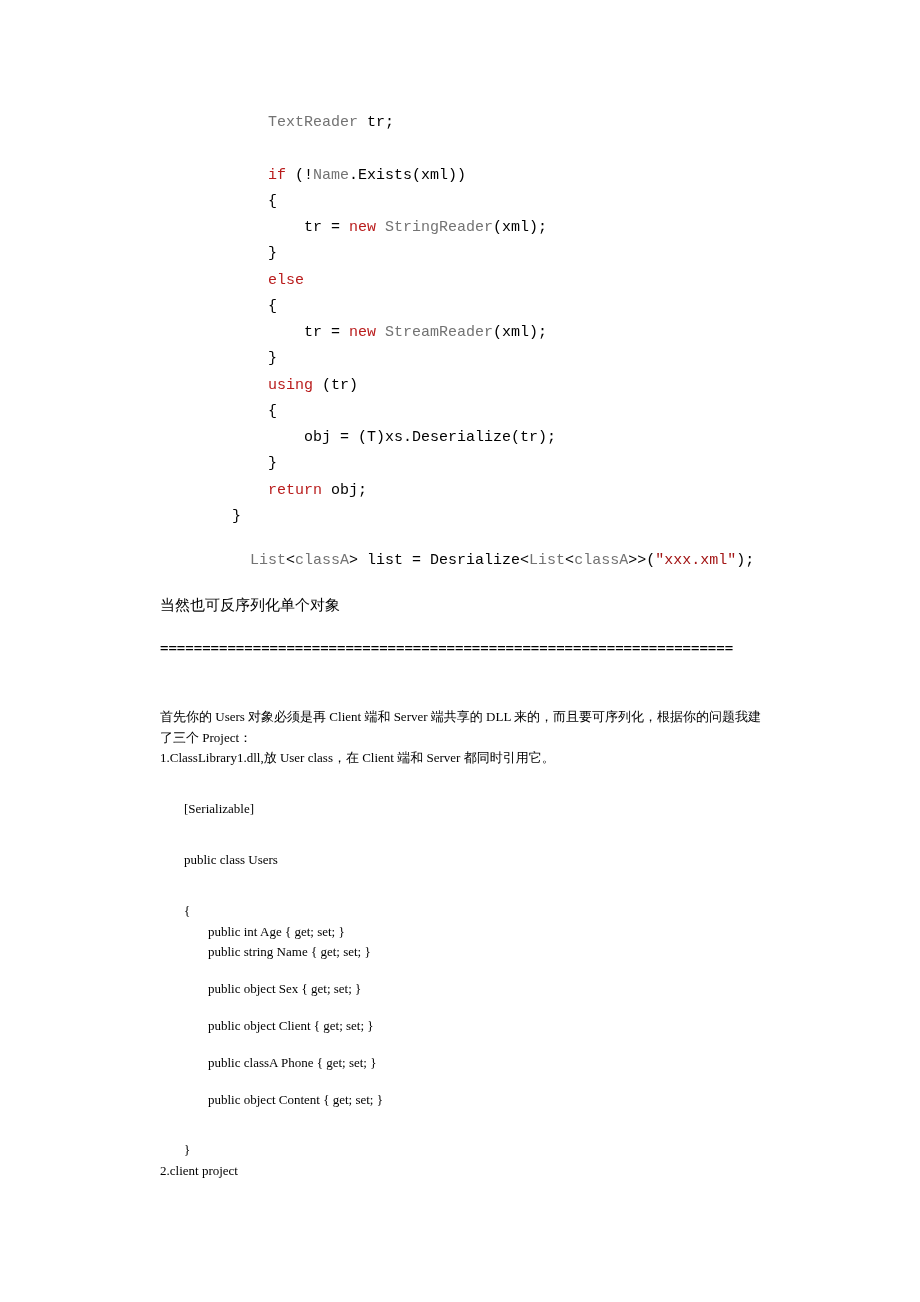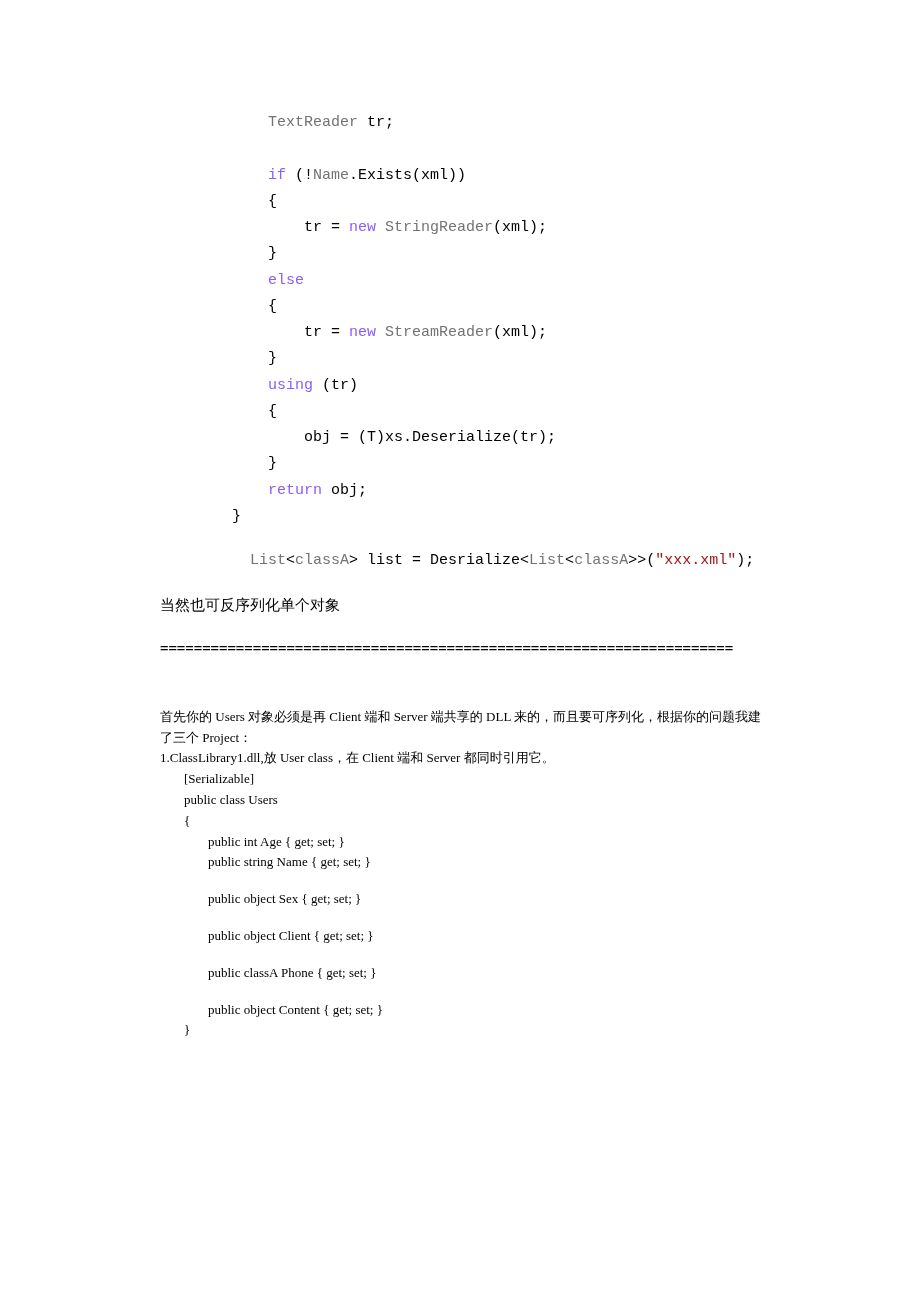--- a/index.html
+++ b/index.html
@@ -15,38 +15,38 @@
     font-size: 15px;
     line-height: 1.6;
     color: #000;
   }
   .code {
     font-family: "Courier New", "SimSun", monospace;
     white-space: pre;
     font-size: 15px;
     line-height: 1.75;
   }
-  .kw { color: #8b5cf6; }      
+  .kw { color: #b91c1c; }      
   .type { color: #737373; }    
   .str { color: #a31515; }
   .cn { font-family: "SimSun","Microsoft YaHei",serif; } 
   .prose {
     font-family: "SimSun","Microsoft YaHei","Times New Roman",serif;
     font-size: 13px;
     line-height: 1.6;
   }
   .hr-line {
     font-family: "SimSun", monospace;
     letter-spacing: 0;
     white-space: nowrap;
     overflow: hidden;
     font-size: 14px;
     margin: 18px 0 28px 0;
   }
-  .i1 { padding-left: 24px; display:inline-block;}
+  .i1 { padding-left: 24px; display:inline-block;margin-top:30px;}
   .i2 { padding-left: 48px; display:inline-block;}
 </style>
 </head>
 <body>
 
 <div class="page">
 
   <div class="code"><span><span>            </span><span class="type">TextReader</span><span> tr;</span></span>
 <span> </span>
 <span><span>            </span><span class="kw">if</span><span> (!</span><span class="type">Name</span><span>.Exists(xml))</span></span>
@@ -86,15 +86,16 @@
     <div><span class="i2">public string Name { get; set; }</span></div>
     <div style="height:16px"></div>
     <div><span class="i2">public object Sex { get; set; }</span></div>
     <div style="height:16px"></div>
     <div><span class="i2">public object Client { get; set; }</span></div>
     <div style="height:16px"></div>
     <div><span class="i2">public classA Phone { get; set; }</span></div>
     <div style="height:16px"></div>
     <div><span class="i2">public object Content { get; set; }</span></div>
     <div><span class="i1">}</span></div>
+    <div>2.client project</div>
   </div>
 
 </div>
 
 </body></html>

